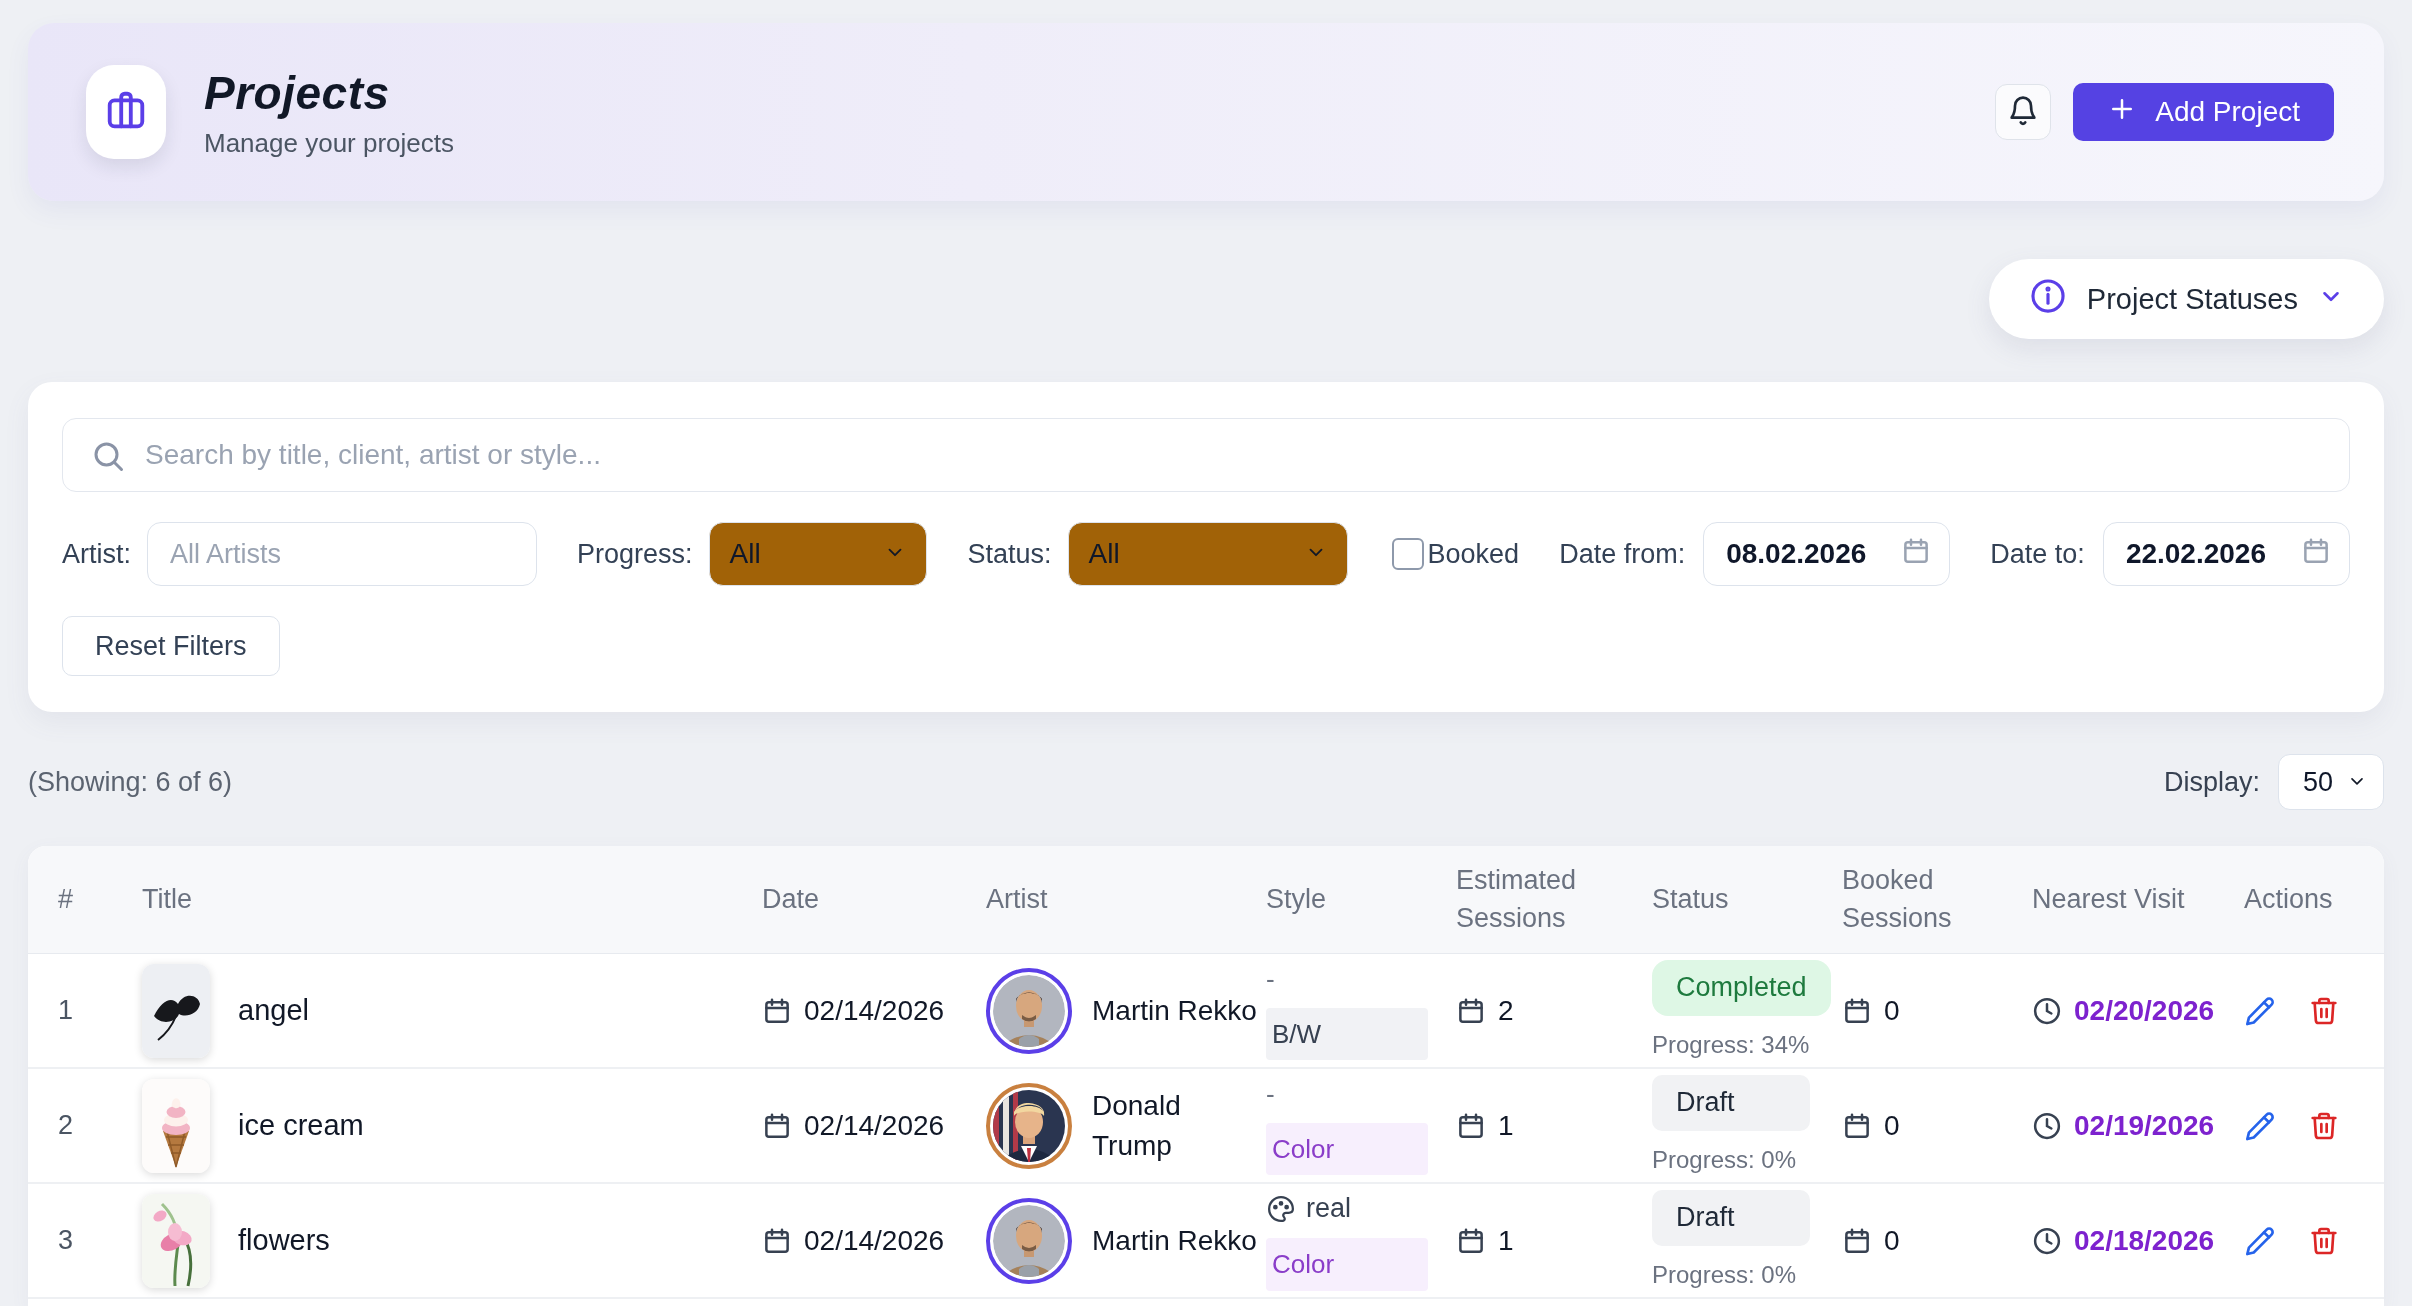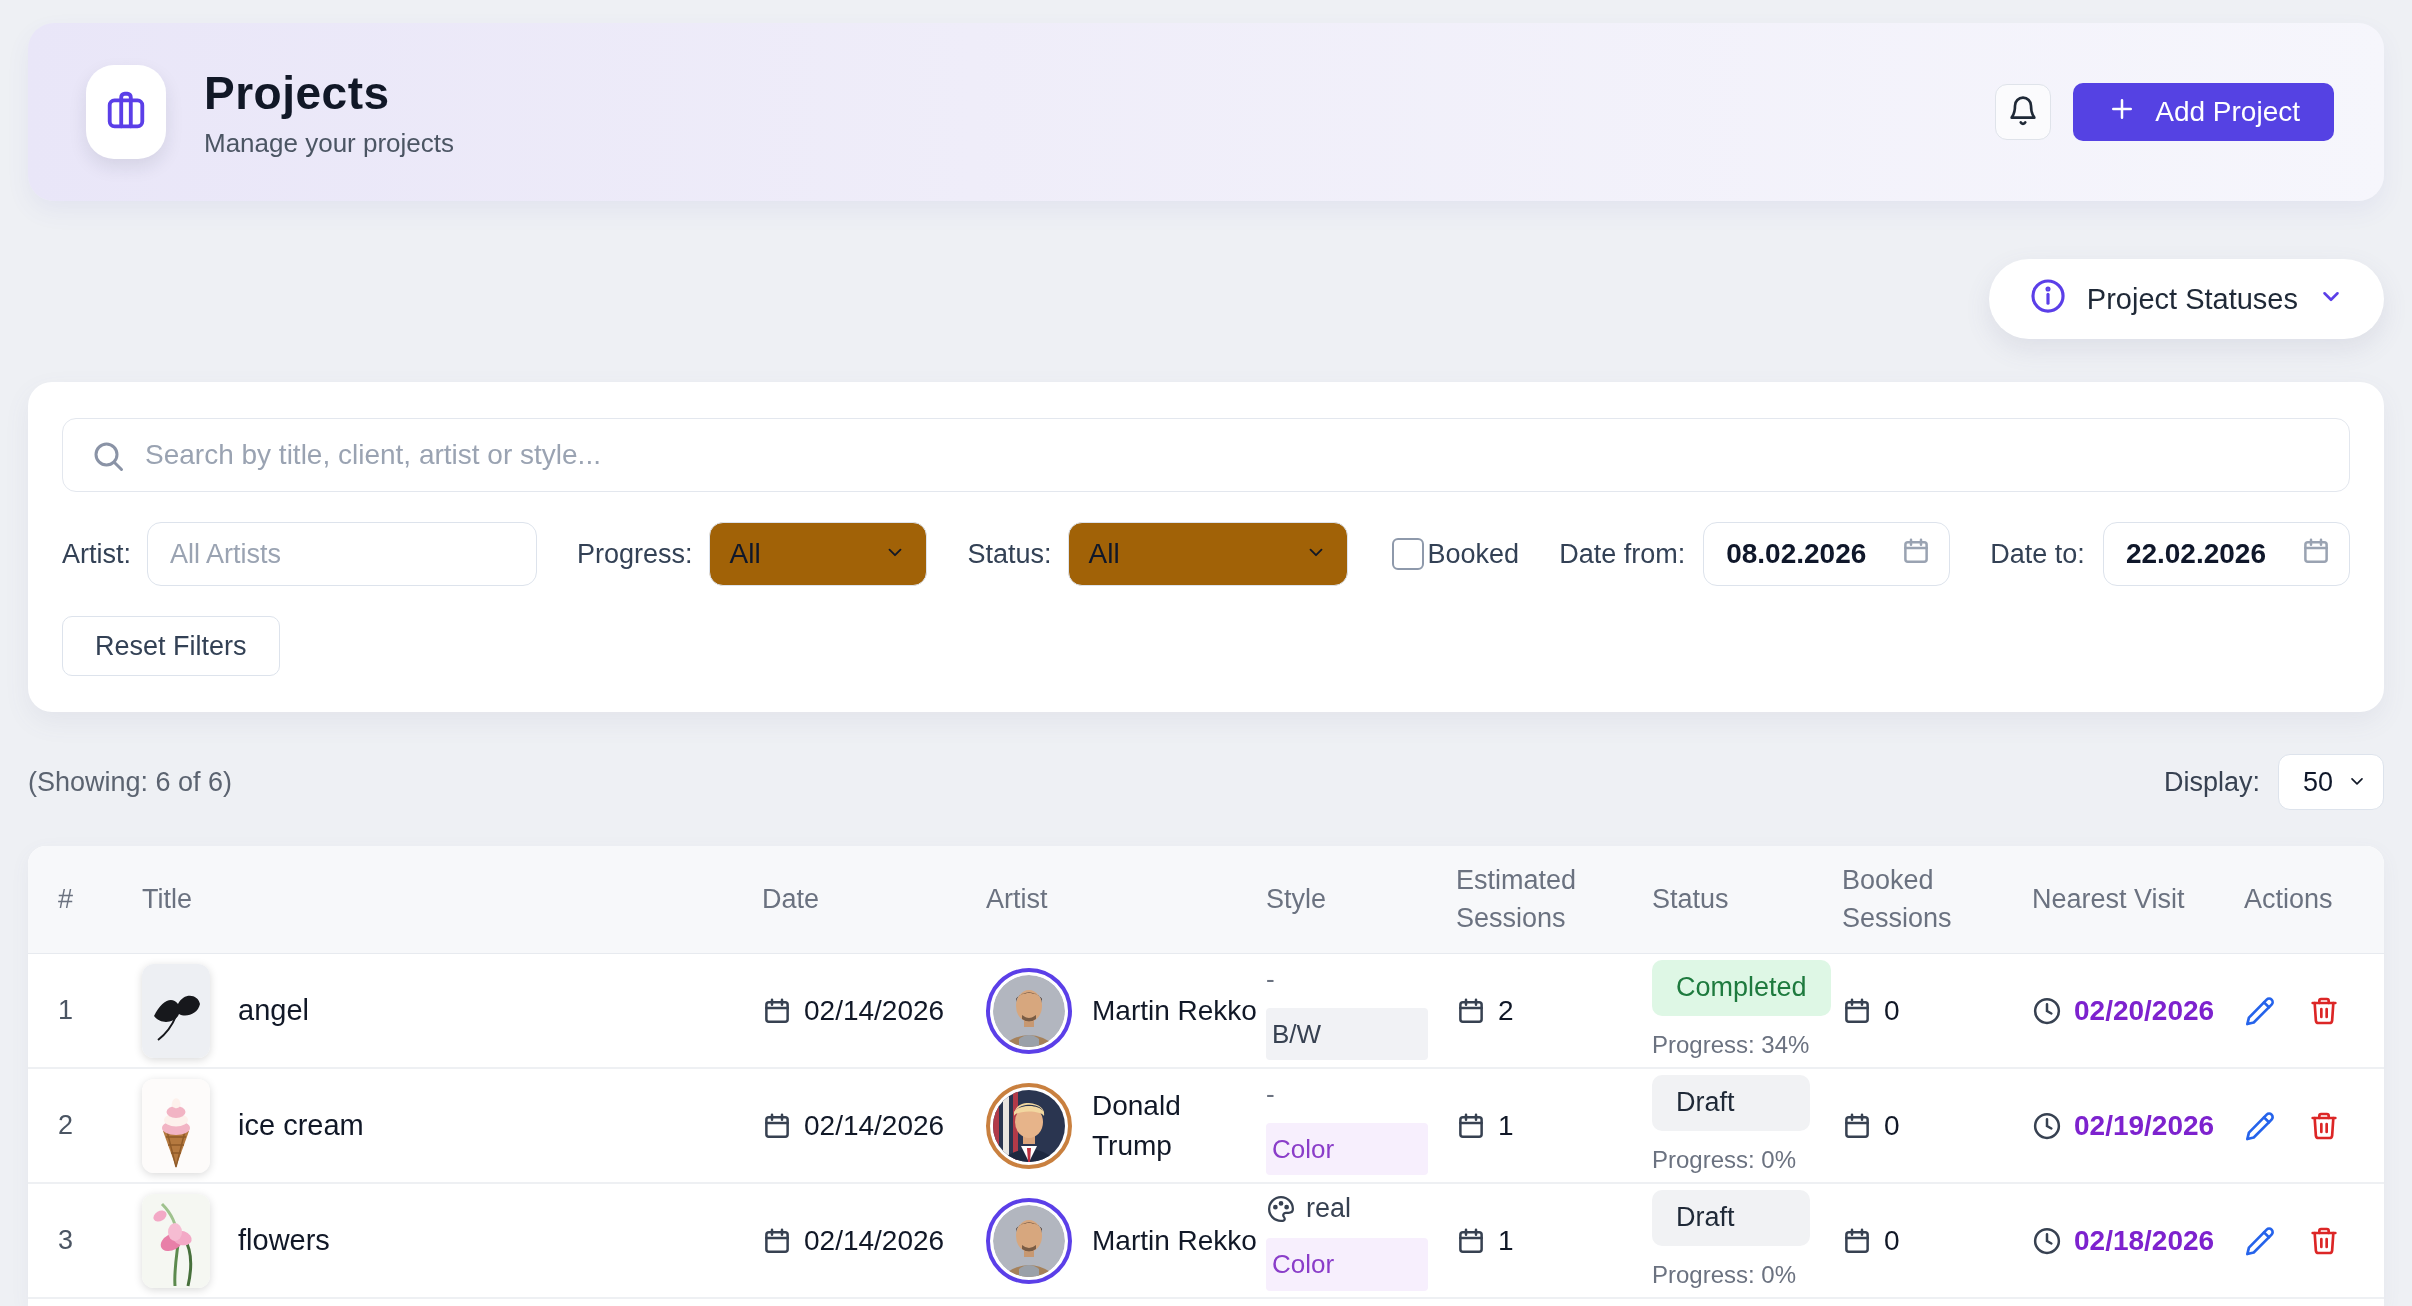--- a/index.html
+++ b/index.html
@@ -14,21 +14,21 @@
   html,body{width:2412px;height:1306px;overflow:hidden;}
   body{background:#eef0f4;font-family:"Liberation Sans",sans-serif;color:#111827;position:relative;}
 
   
   .header-card{position:absolute;left:28px;top:23px;width:2356px;height:178px;border-radius:26px;
     background:linear-gradient(90deg,#e9e6f8 0%,#efedf9 40%,#f6f6fc 100%);
     box-shadow:0 10px 24px rgba(90,80,180,.07);display:flex;align-items:center;}
   .icon-box{width:80px;height:94px;margin-left:58px;background:#fff;border-radius:28px;
     box-shadow:0 8px 18px rgba(31,41,55,.10);display:flex;align-items:center;justify-content:center;flex:0 0 auto;}
   .header-text{margin-left:38px;}
-  .page-title{font-size:46px;font-weight:700;color:#111827;letter-spacing:.5px;}
+  .page-title{font-size:46px;font-weight:700;color:#111827;letter-spacing:.5px;font-style:italic;}
   .page-subtitle{font-size:26px;color:#4b5563;margin-top:8px;}
   .header-actions{margin-left:auto;margin-right:50px;display:flex;align-items:center;gap:22px;}
   .bell-btn{width:56px;height:56px;border:1px solid #dfe3ea;border-radius:12px;background:#fbfbfd;
     display:flex;align-items:center;justify-content:center;cursor:pointer;}
   .add-btn{height:58px;padding:0 34px;background:var(--accent);color:#fff;border:none;border-radius:10px;
     font-size:28px;display:flex;align-items:center;gap:18px;cursor:pointer;font-family:inherit;}
 
   
   .statuses-btn{position:absolute;right:28px;top:259px;height:80px;padding:0 40px;background:#fff;border:none;
     border-radius:40px;box-shadow:0 10px 26px rgba(100,100,140,.12);display:flex;align-items:center;gap:20px;
@@ -87,21 +87,21 @@
   .ring-purple{border:4px solid #5b3fe8;}
   .ring-orange{border:4px solid #c9803f;}
   .avatar svg{display:block;border-radius:50%;}
   .c4{flex-direction:column;align-items:flex-start;justify-content:center;}
   .style-line{font-size:27px;color:#374151;display:flex;align-items:center;gap:10px;}
   .style-dash{color:#6b7280;font-size:26px;}
   .pill{display:inline-block;padding:8px 6px;border-radius:4px;font-size:26px;margin-top:10px;}
   .tag-bw{background:var(--bw-tag-bg);color:var(--bw-tag-text);min-width:162px;}
   .tag-color{background:var(--color-tag-bg);color:var(--color-tag-text);min-width:162px;}
   .c6{flex-direction:column;align-items:flex-start;justify-content:center;}
-  .st-completed{background:var(--completed-bg);color:var(--completed-text);margin-top:0;padding:9px 24px;border-radius:10px;font-size:27px;}
+  .st-completed{background:var(--completed-bg);color:var(--completed-text);margin-top:0;padding:9px 24px;border-radius:16px;font-size:27px;}
   .st-draft{background:var(--draft-bg);color:var(--draft-text);margin-top:0;padding:9px 24px;border-radius:10px;font-size:27px;min-width:158px;}
   .progress{font-size:24px;color:#6b7280;margin-top:12px;}
   .visit-date{font-size:28px;font-weight:700;color:var(--visit-text);}
   .action-btn{background:none;border:none;cursor:pointer;display:flex;padding:0;}
   .c9{gap:32px;}
 </style>
 </head>
 <body>
 
 <div class="header-card">

